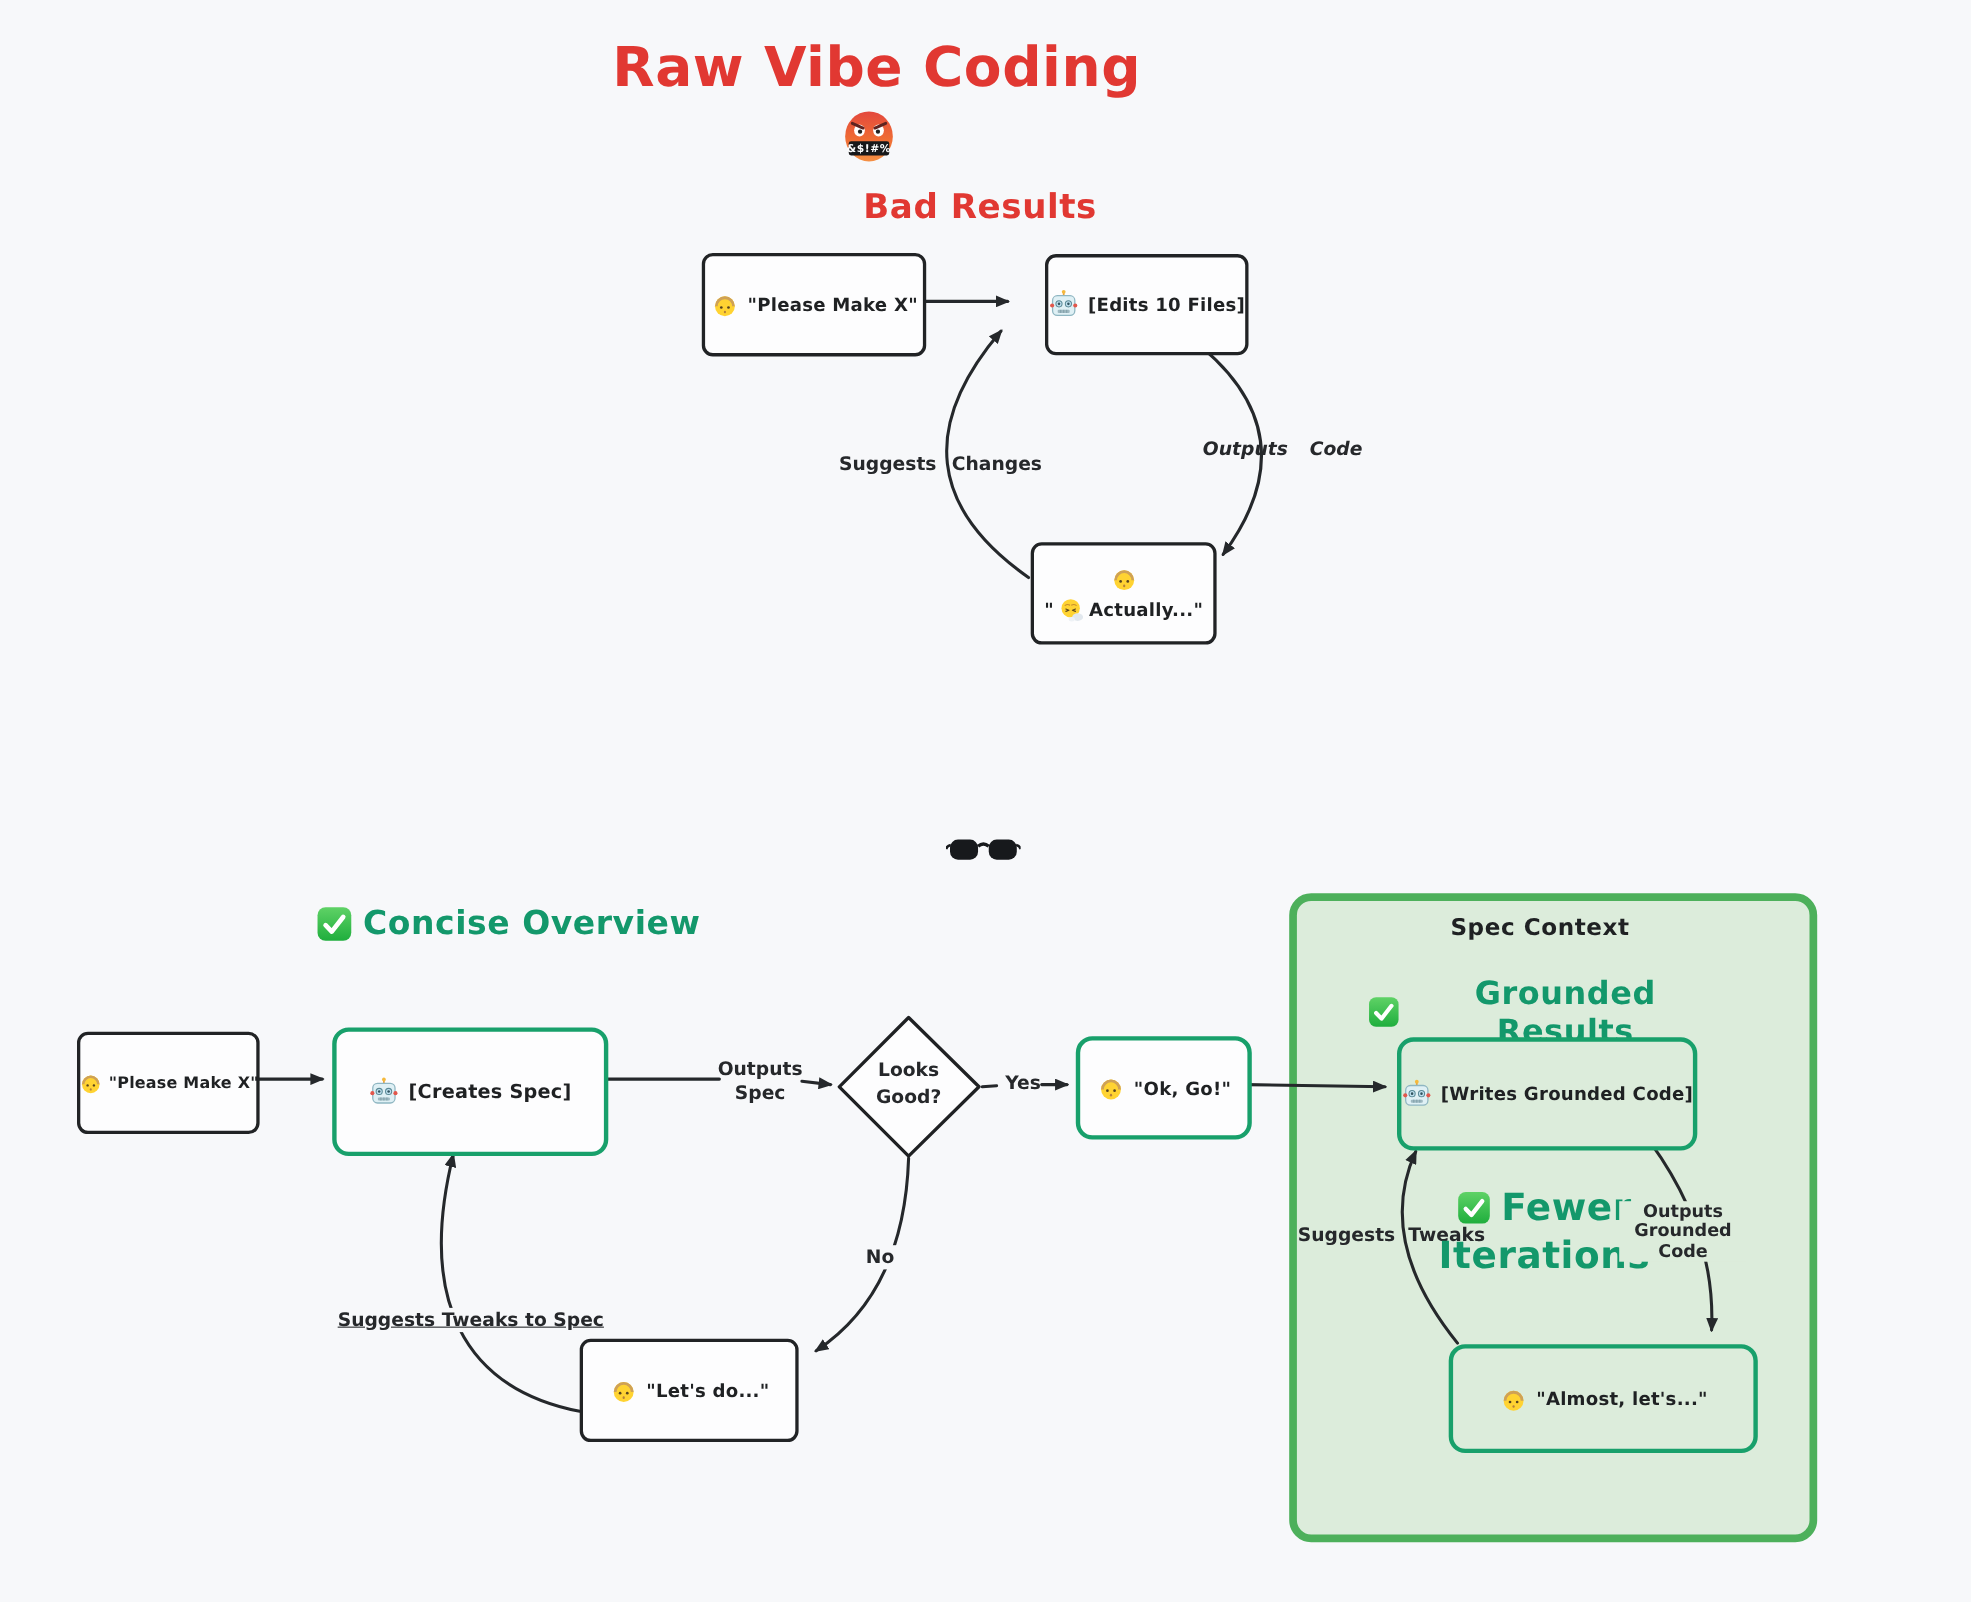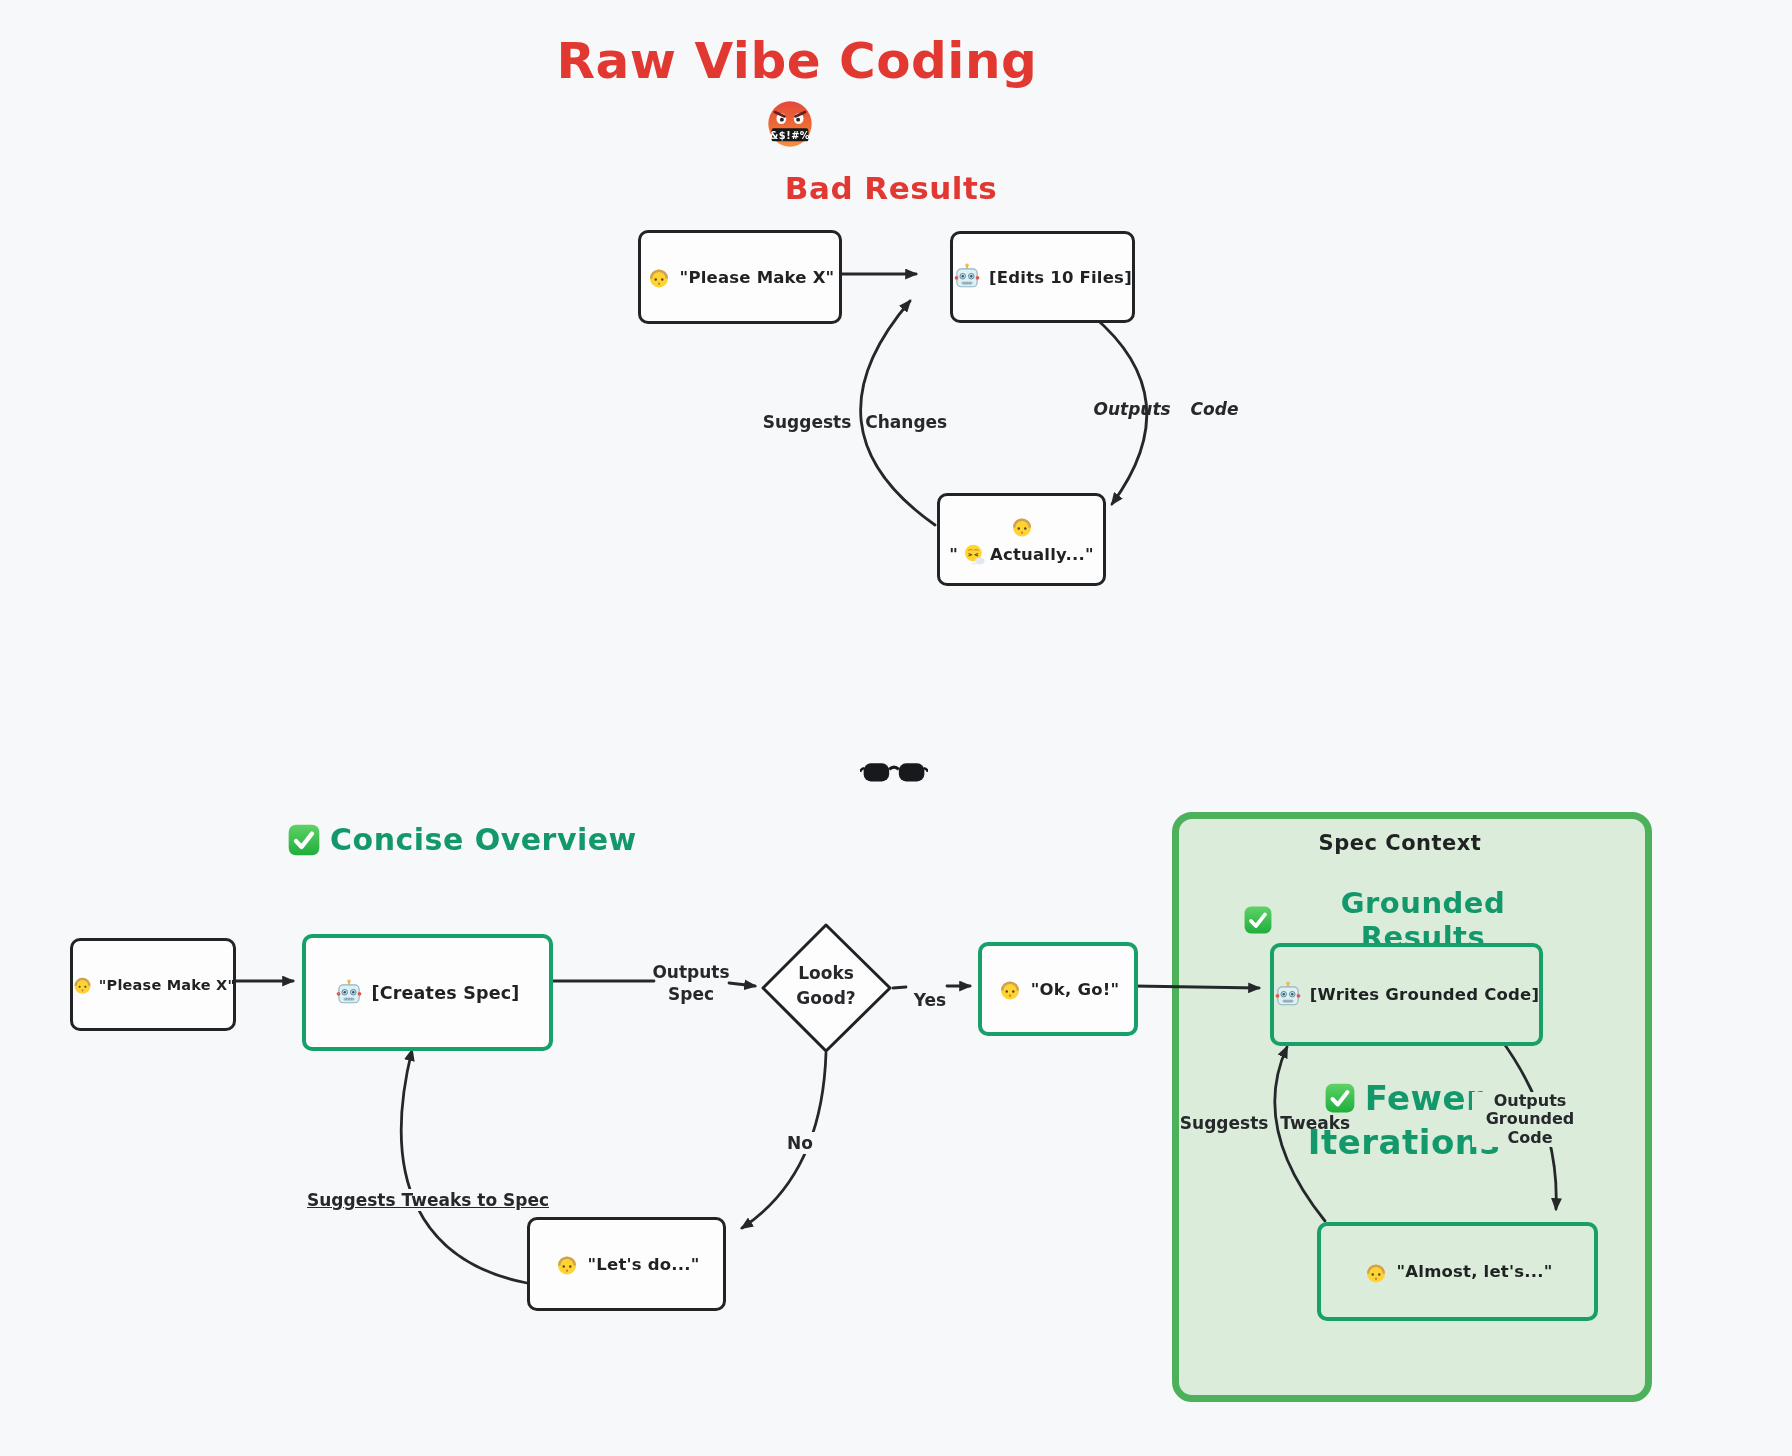--- a/index.html
+++ b/index.html
@@ -2,21 +2,21 @@
 <html><head>
 <meta charset="utf-8">
 <style>
   html,body{margin:0;padding:0;background:#f7f8fa;}
   #canvas{position:relative;width:1792px;height:1456px;background:#f7f8fa;
     font-family:"DejaVu Sans","Liberation Sans",sans-serif;color:#1f2123;overflow:hidden;}
   svg.overlay{position:absolute;left:0;top:0;pointer-events:none;}
   .node{position:absolute;display:flex;align-items:center;justify-content:center;gap:8px;
     background:#fdfdfe;border:3px solid #212325;border-radius:10px;font-weight:bold;
     font-size:16.5px;letter-spacing:.2px;}
-  .node.green{border-color:#18a06b;border-width:4px;}
+  .node.green{border-color:#18a06b;border-width:4px;border-radius:15px;}
   .node.on-panel{background:#dcecdb;}
   .node.col{flex-direction:column;gap:3px;}
   .node .txt{white-space:nowrap;}
   .lbl{position:absolute;font-weight:bold;font-size:17px;text-align:center;line-height:1.3;color:#26282b;}
   .bg-canvas{background:#f7f8fa;}
   .bg-panel{background:#dcecdb;}
   .heading{position:absolute;font-weight:bold;text-align:center;letter-spacing:.5px;}
   .c-red{color:#e13832;}
   .c-green{color:#13986b;}
   .hrow{display:flex;align-items:center;justify-content:center;gap:10px;}
@@ -193,21 +193,21 @@
   <div class="lbl" style="left:641px;top:961px;width:100px;line-height:1.32;">
     <div>Outputs</div>
     <div>Spec</div>
   </div>
 
   <div class="lbl" style="left:776px;top:961px;width:100px;line-height:1.45;">
     <div>Looks</div>
     <div>Good?</div>
   </div>
 
-  <div class="lbl" style="left:900px;top:974px;width:60px;margin-top:15px;">Yes</div>
+  <div class="lbl" style="left:900px;top:974px;width:60px;">Yes</div>
 
   <div class="node green" style="left:978px;top:942px;width:152px;height:86px;">
     <svg class="icon" width="26" height="26">
         <use href="#sym-person"></use>
       </svg>
     <span class="txt">"Ok, Go!"</span>
   </div>
 
   <div class="node green on-panel" style="left:1270px;top:943px;width:265px;height:95px;">
     <svg class="icon" width="28" height="28">

